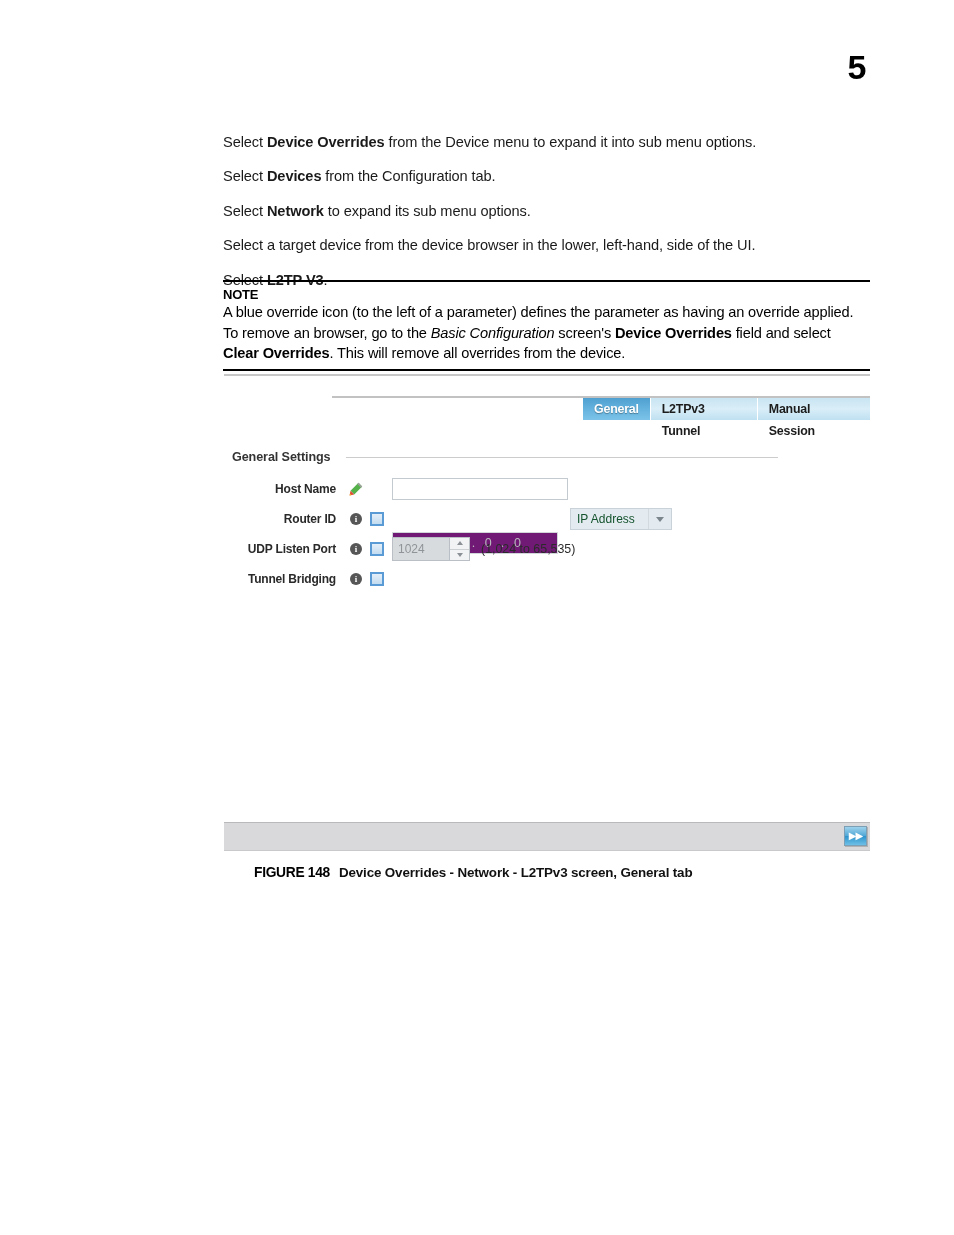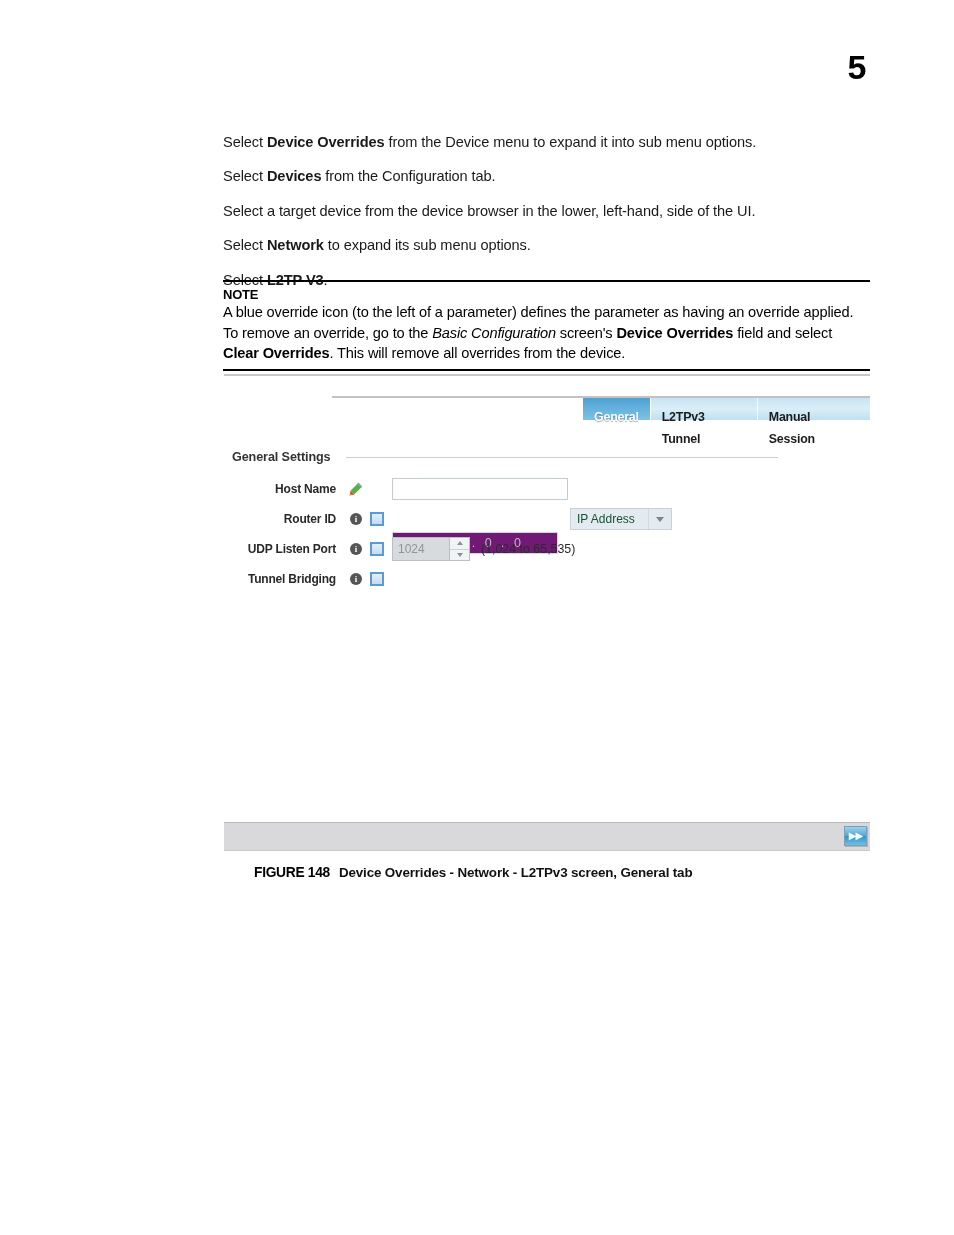--- a/index.html
+++ b/index.html
@@ -106,21 +106,21 @@
   }
   .tabs {
     position: absolute;
     top: 2px;
     left: 251px;
     display: flex;
   }
   .tab {
     height: 22px;
     line-height: 22px;
-    padding: 8px 11px;
+    padding: 0 11px;
     font-size: 12.4px;
     font-weight: bold;
     letter-spacing: -0.2px;
     border-right: 1px solid #ffffff;
     box-sizing: border-box;
   }
   .tab.active {
     background: linear-gradient(to bottom, #4f9fd0 0%, #62b1dd 45%, #7cc3e8 100%);
     color: #ffffff;
     text-shadow: 0 1px 1px rgba(0,0,0,0.35);
@@ -397,36 +397,36 @@
 <div class="page-number">5</div>
 
 <div class="steps">
   <div class="step-line">
     <span>Select </span><b>Device Overrides</b><span> from the Device menu to expand it into sub menu options.</span>
   </div>
   <div class="step-line">
     <span>Select </span><b>Devices</b><span> from the Configuration tab.</span>
   </div>
   <div class="step-line">
+    <span>Select </span><b>Network</b><span> to expand its sub menu options.</span>
+  </div>
+  <div class="step-line">
     <span>Select a target device from the device browser in the lower, left-hand, side of the UI.</span><b></b><span></span>
-  </div>
-  <div class="step-line">
-    <span>Select </span><b>Network</b><span> to expand its sub menu options.</span>
   </div>
   <div class="step-line">
     <span>Select </span><b>L2TP V3</b><span>.</span>
   </div>
 </div>
 
 <div class="note-block">
   <div class="note-rule-top"></div>
   <div class="note-title">NOTE</div>
   <div class="note-body">
     <span>A blue override icon (to the left of a parameter) defines the parameter as having an override applied.</span><br>
-    <span>To remove an override, go to the </span><i>Basic Configuration</i><span> screen's </span><b>Device Overrides</b><span> field and select </span><b>Clear Overrides</b><span>. This will remove all overrides from the device.</span>
+    <span>To remove an browser, go to the </span><i>Basic Configuration</i><span> screen's </span><b>Device Overrides</b><span> field and select </span><b>Clear Overrides</b><span>. This will remove all overrides from the device.</span>
   </div>
   <div class="note-rule-bottom"></div>
 </div>
 
 <div class="shot">
 
   <div class="shot-top-rule"></div>
 
   <div class="tabbar">
     <div class="tabbar-rule"></div>

